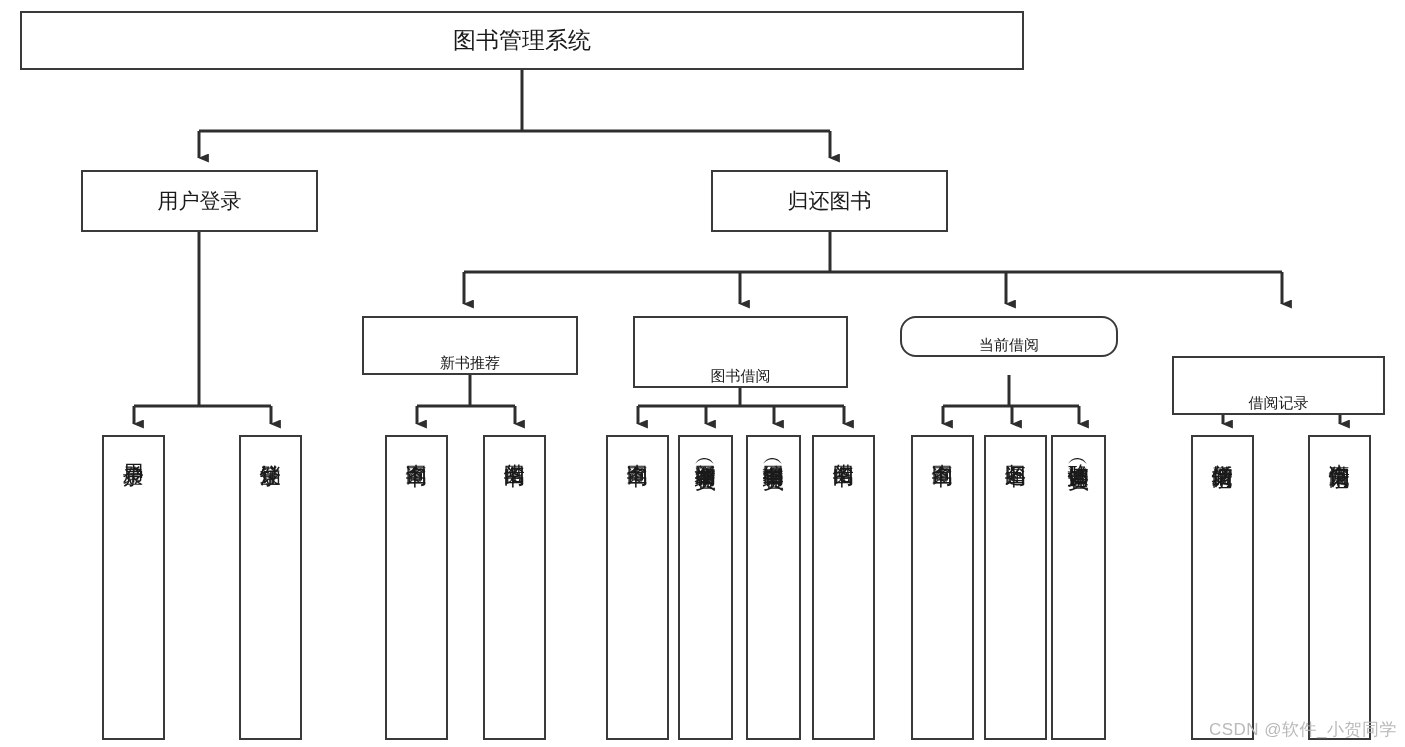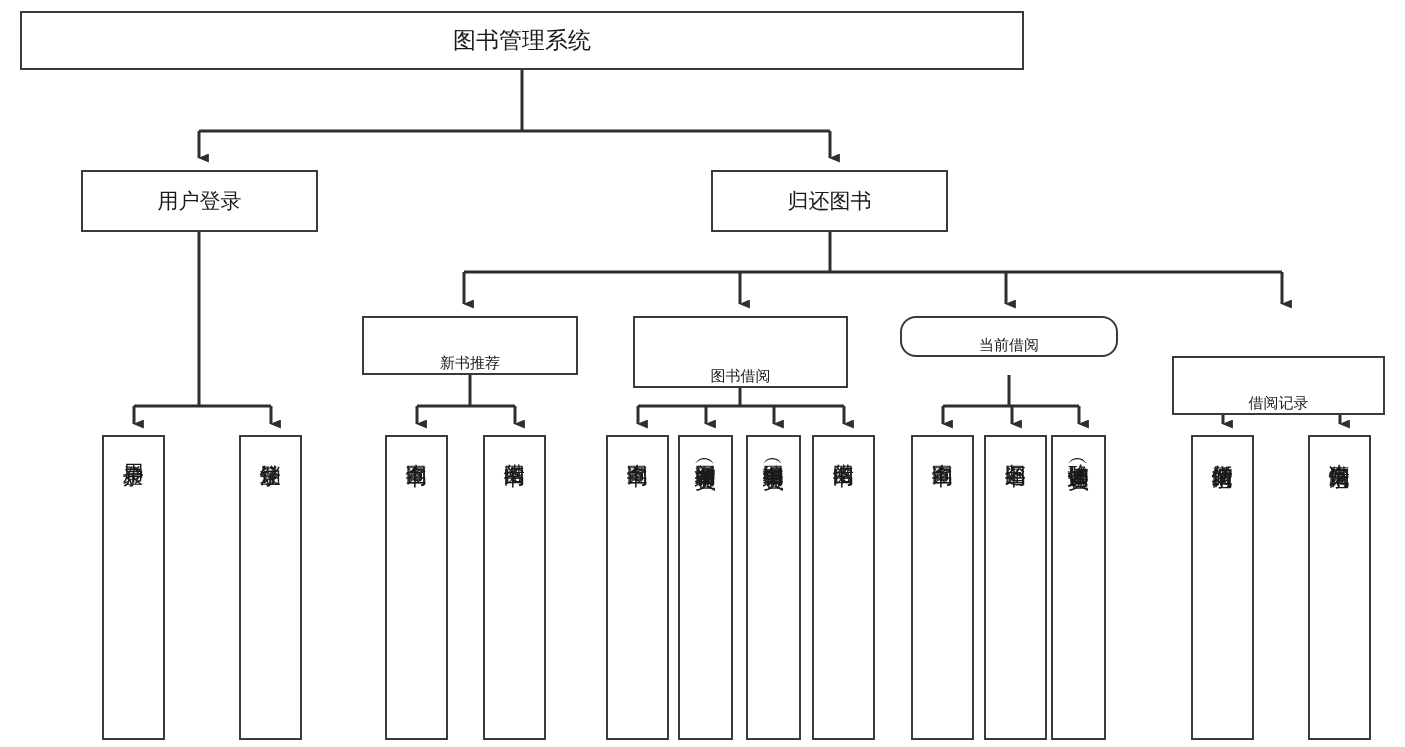--- a/index.html
+++ b/index.html
@@ -130,14 +130,15 @@
   <div class="node leaf" style="left:1051px;top:435px;width:55px;height:305px;">
     <span class="vtext">确认归还（管理员）</span>
   </div>
   <div class="node leaf" style="left:1191px;top:435px;width:63px;height:305px;">
     <span class="vtext">新增借阅记录</span>
   </div>
   <div class="node leaf" style="left:1308px;top:435px;width:63px;height:305px;">
     <span class="vtext">查询借阅记录</span>
   </div>
 
+  <div id="watermark">CSDN @软件_小贺同学</div>
 
 </div>
 
 </body></html>

